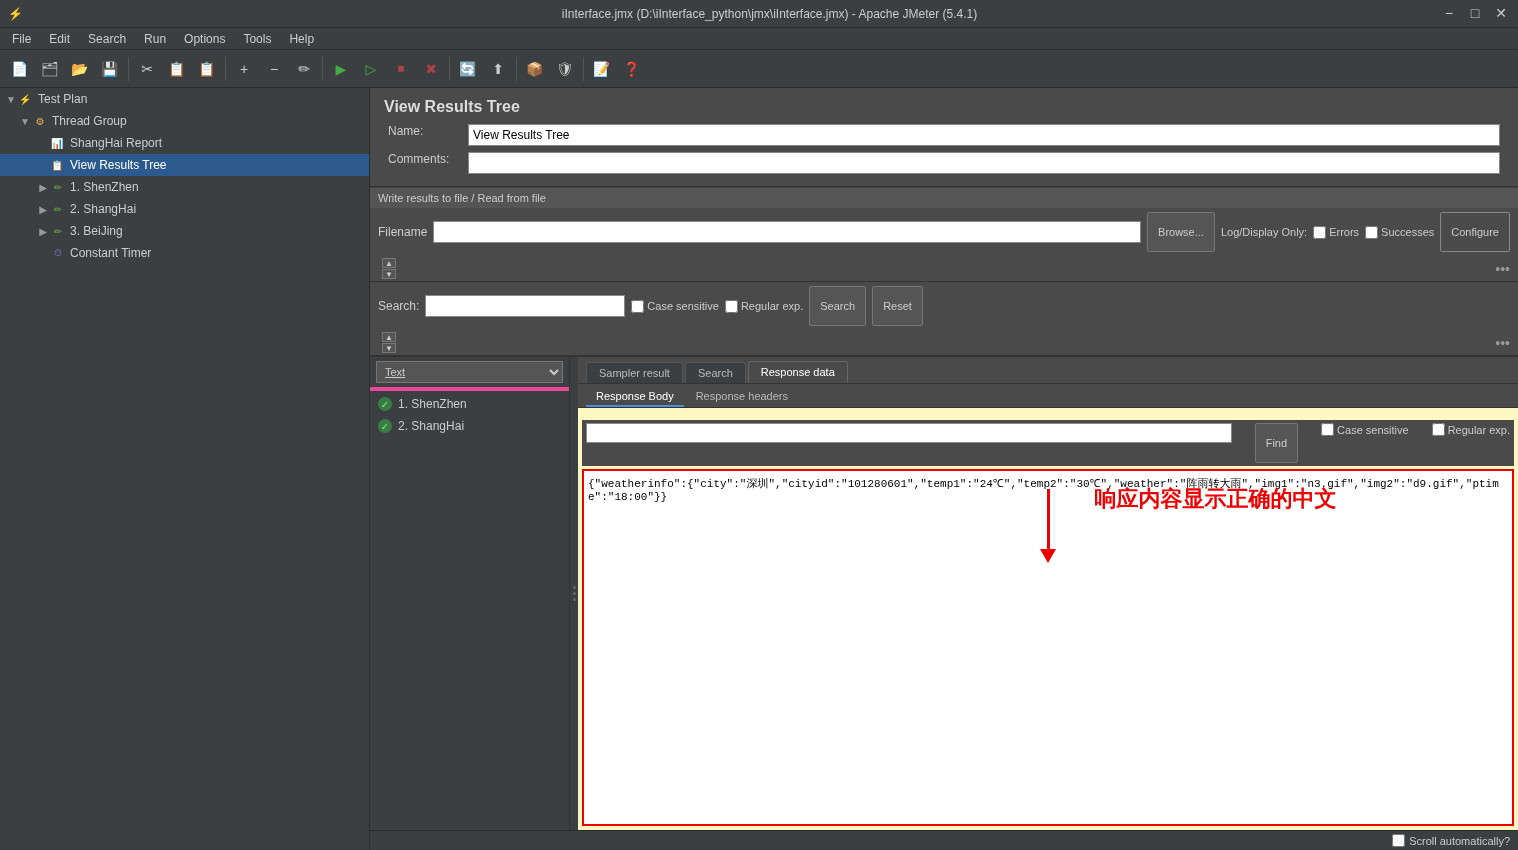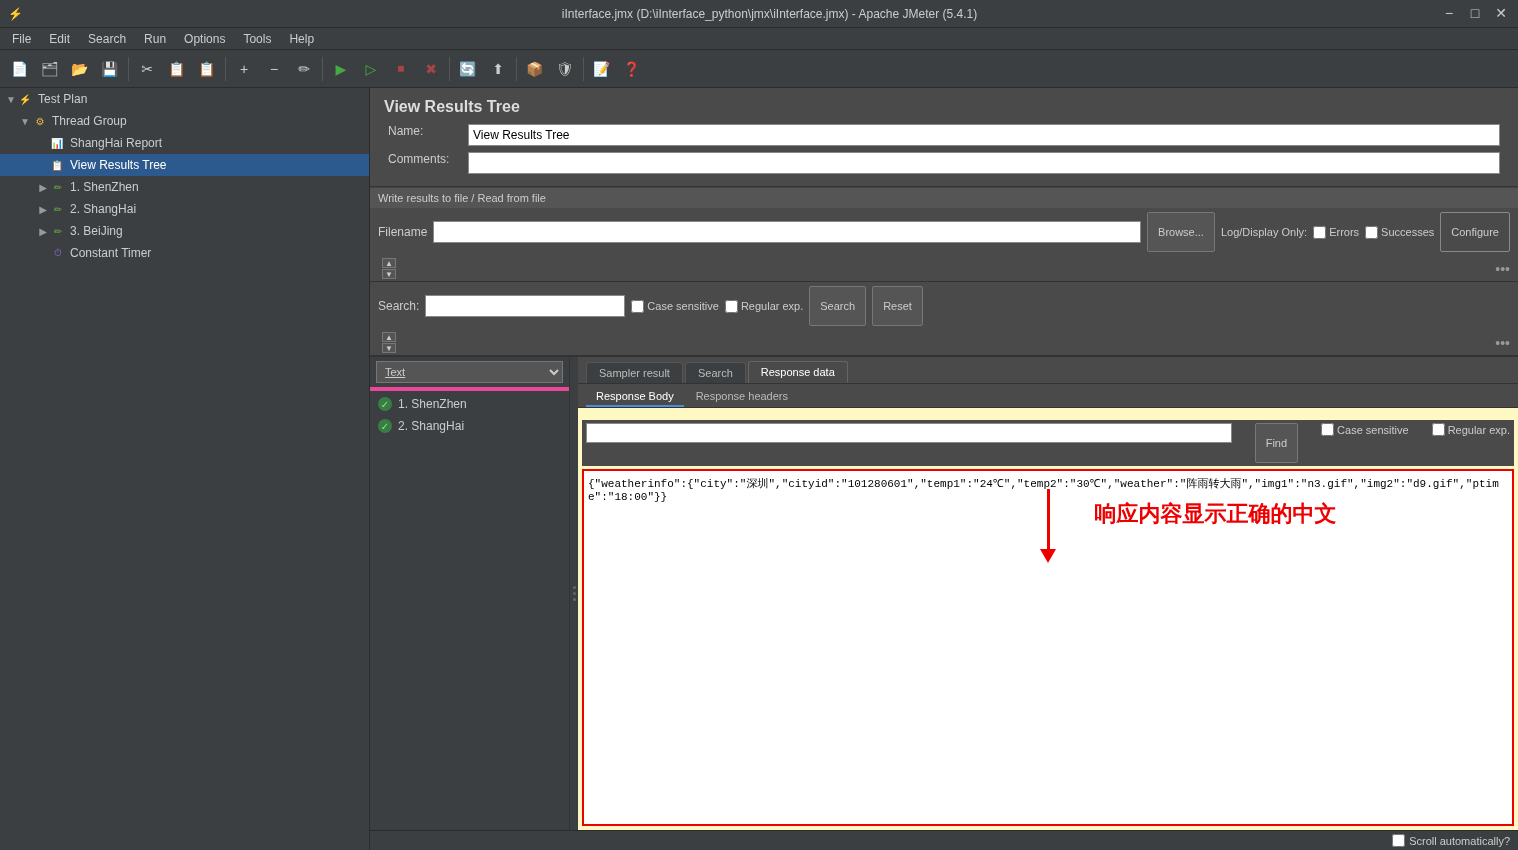--- a/index.html
+++ b/index.html
@@ -489,21 +489,21 @@
     .annotation-arrowhead {
       width: 0;
       height: 0;
       border-left: 8px solid transparent;
       border-right: 8px solid transparent;
       border-top: 14px solid #e00;
     }
     .annotation-text {
       position: absolute;
       left: 55%;
-      top: 30px;
+      top: 15px;
       color: #e00;
       font-size: 22px;
       font-weight: bold;
       white-space: nowrap;
     }
 
     
     .bottom-bar {
       display: flex;
       align-items: center;

